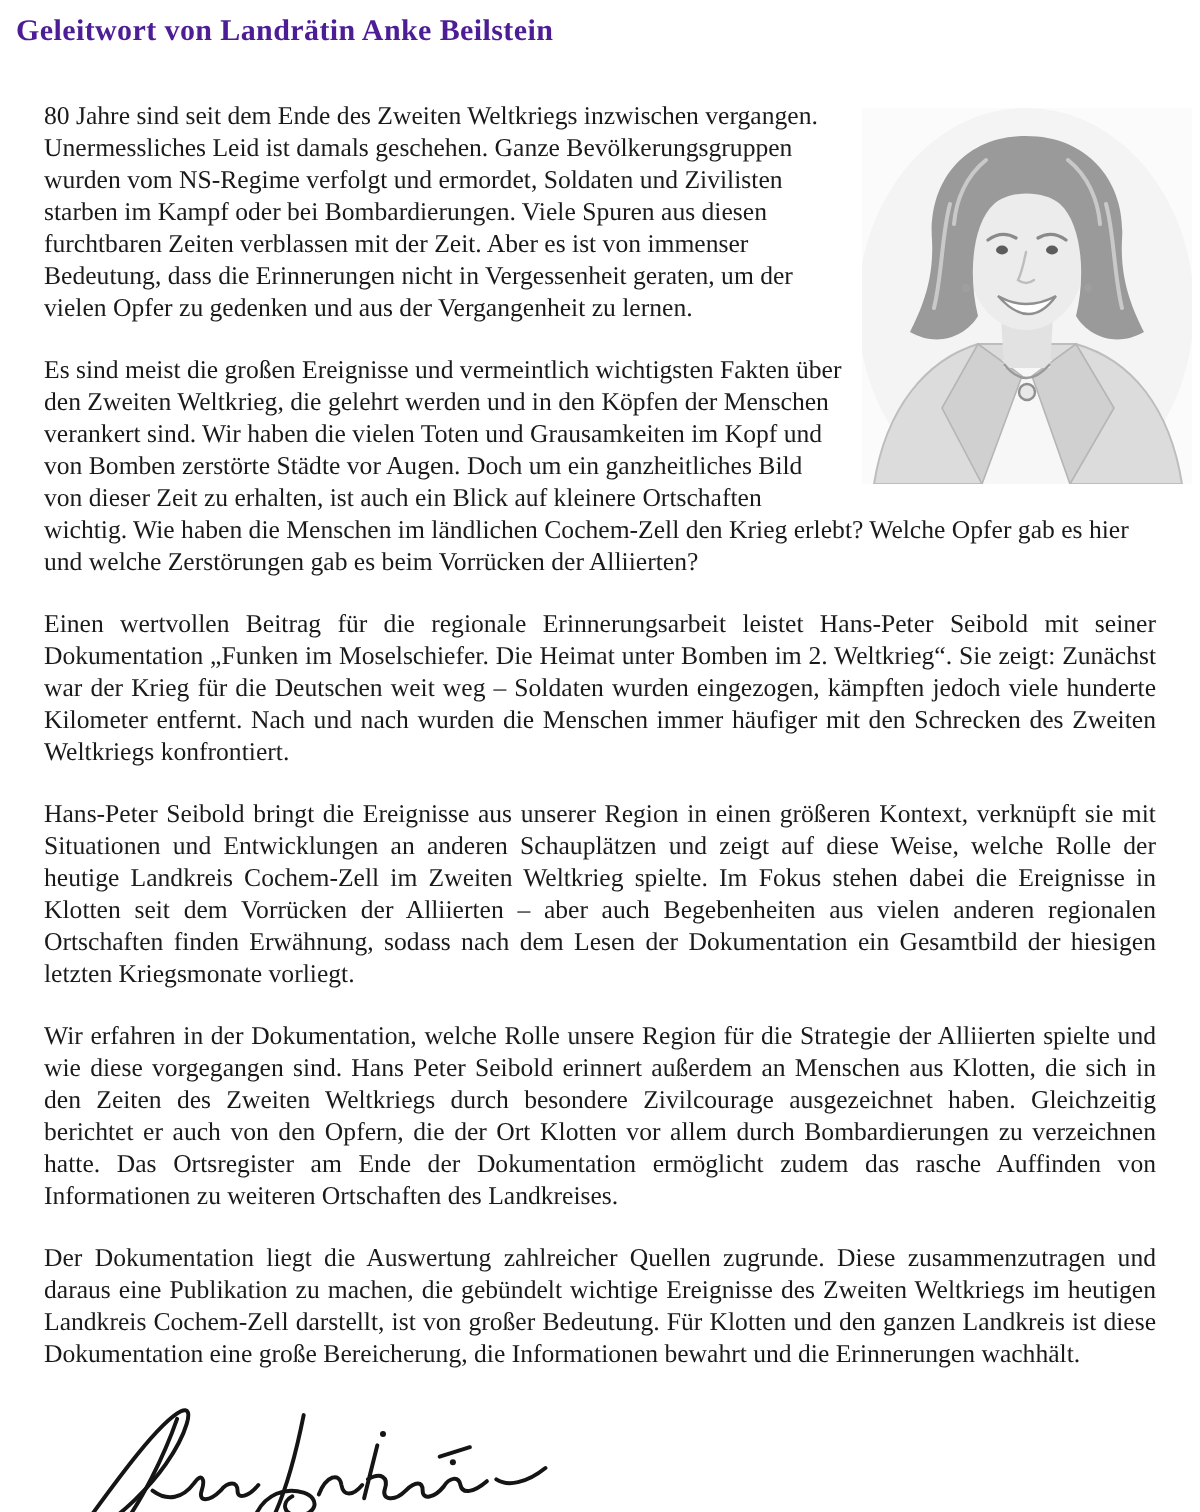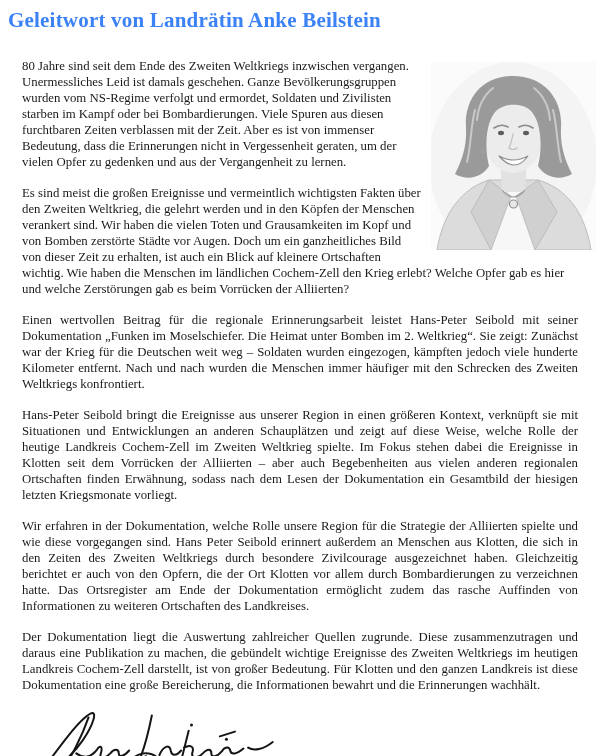--- a/index.html
+++ b/index.html
@@ -7,24 +7,24 @@
     position: relative;
     width: 600px;
     height: 756px;
     background: #ffffff;
     overflow: hidden;
     font-family: "Liberation Serif", "DejaVu Serif", serif;
     color: #1a1a1a;
   }
   .page-title {
     margin: 8px 0 0 8px;
-    font-size: 21px;
+    font-size: 15px;
     font-weight: bold;
     letter-spacing: 0.2px;
-    color: #3b82f6;
+    color: #4c1d95;
   }
   .body-text {
     margin: 25px 22px 0 22px;
     font-size: 12.8px;
     line-height: 16px;
     text-align: justify;
   }
   .body-text p { margin: 0 0 15px 0; }
   .body-text p.wrap-left { text-align: left; }
   .portrait {

